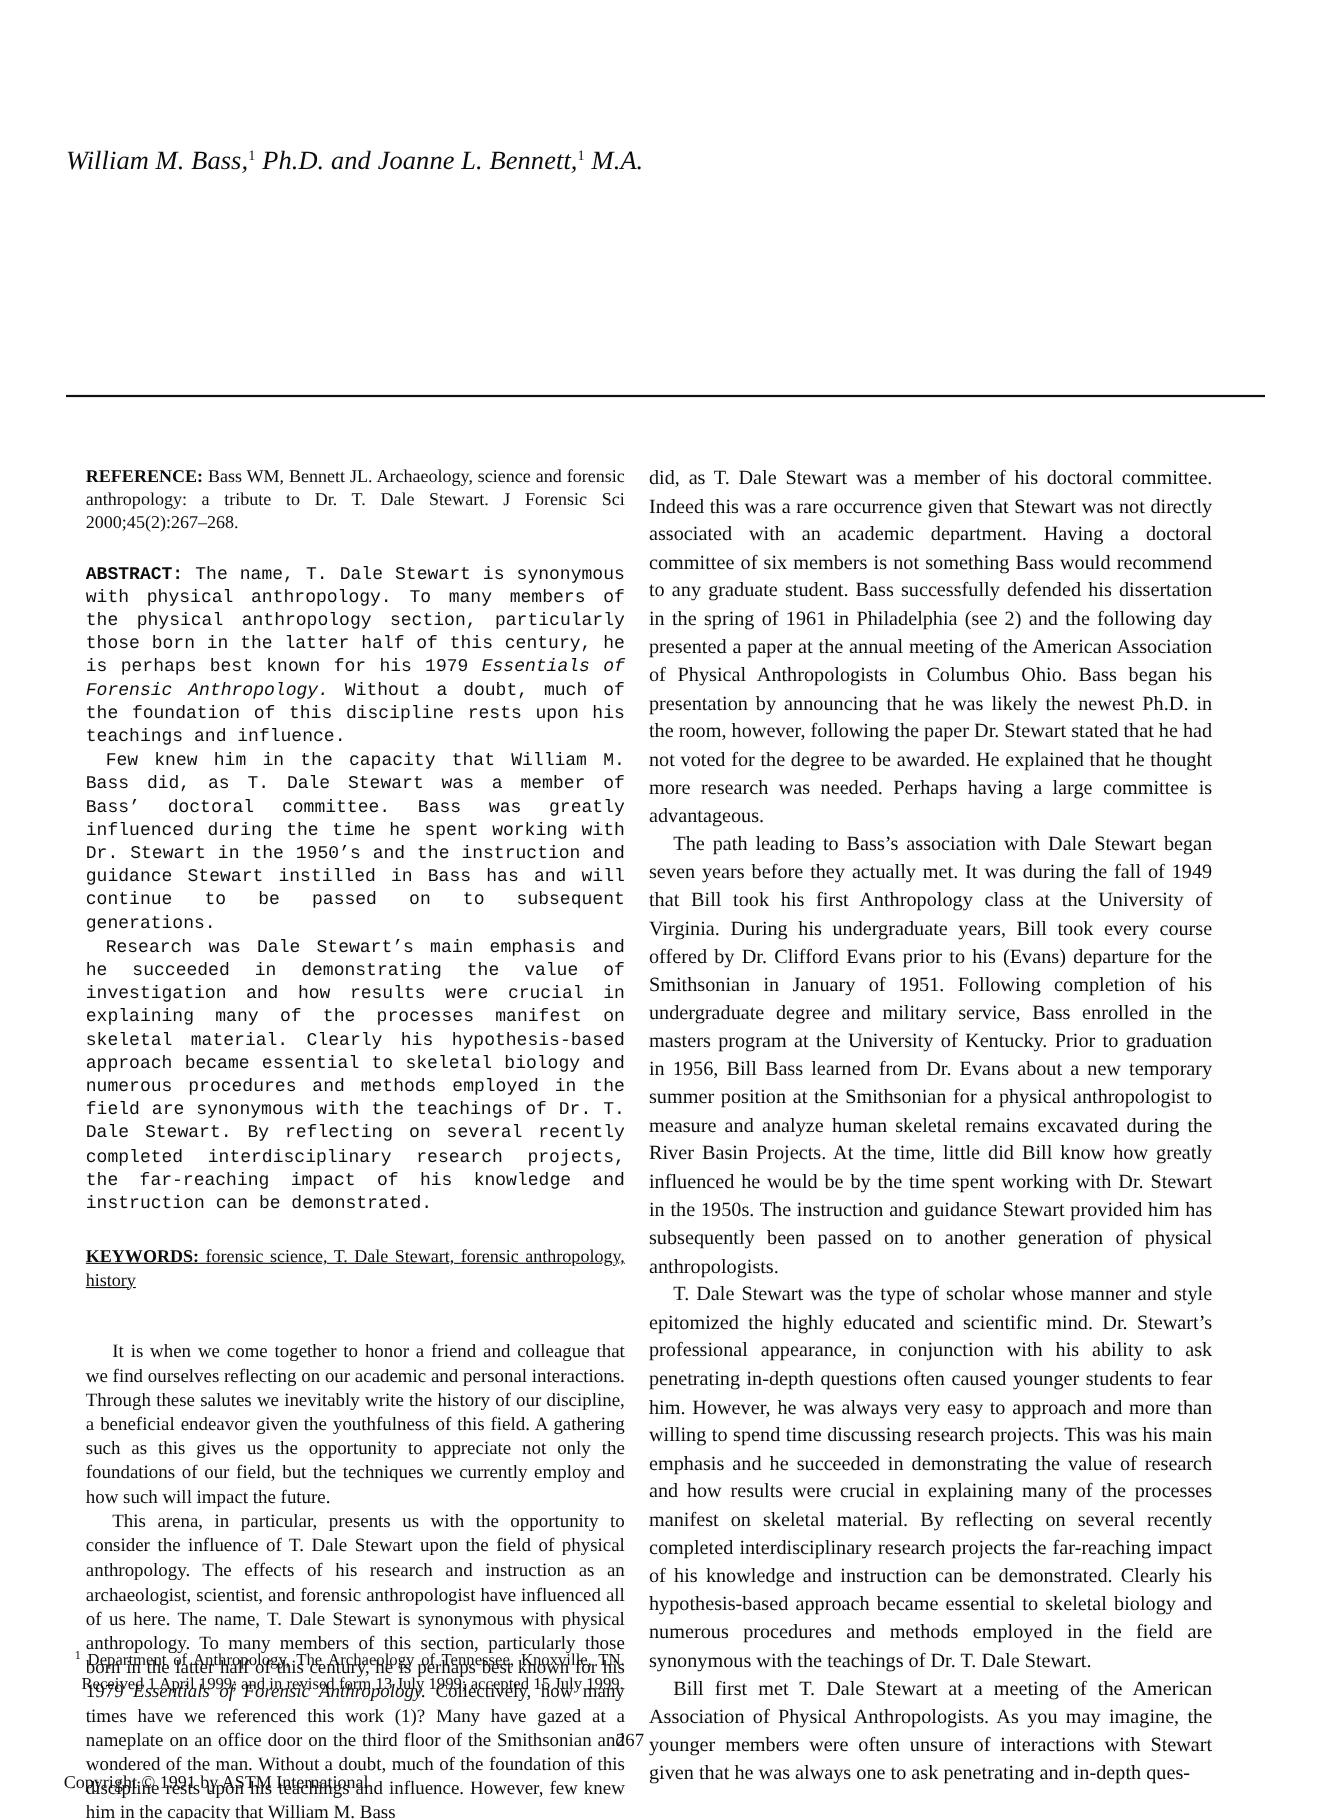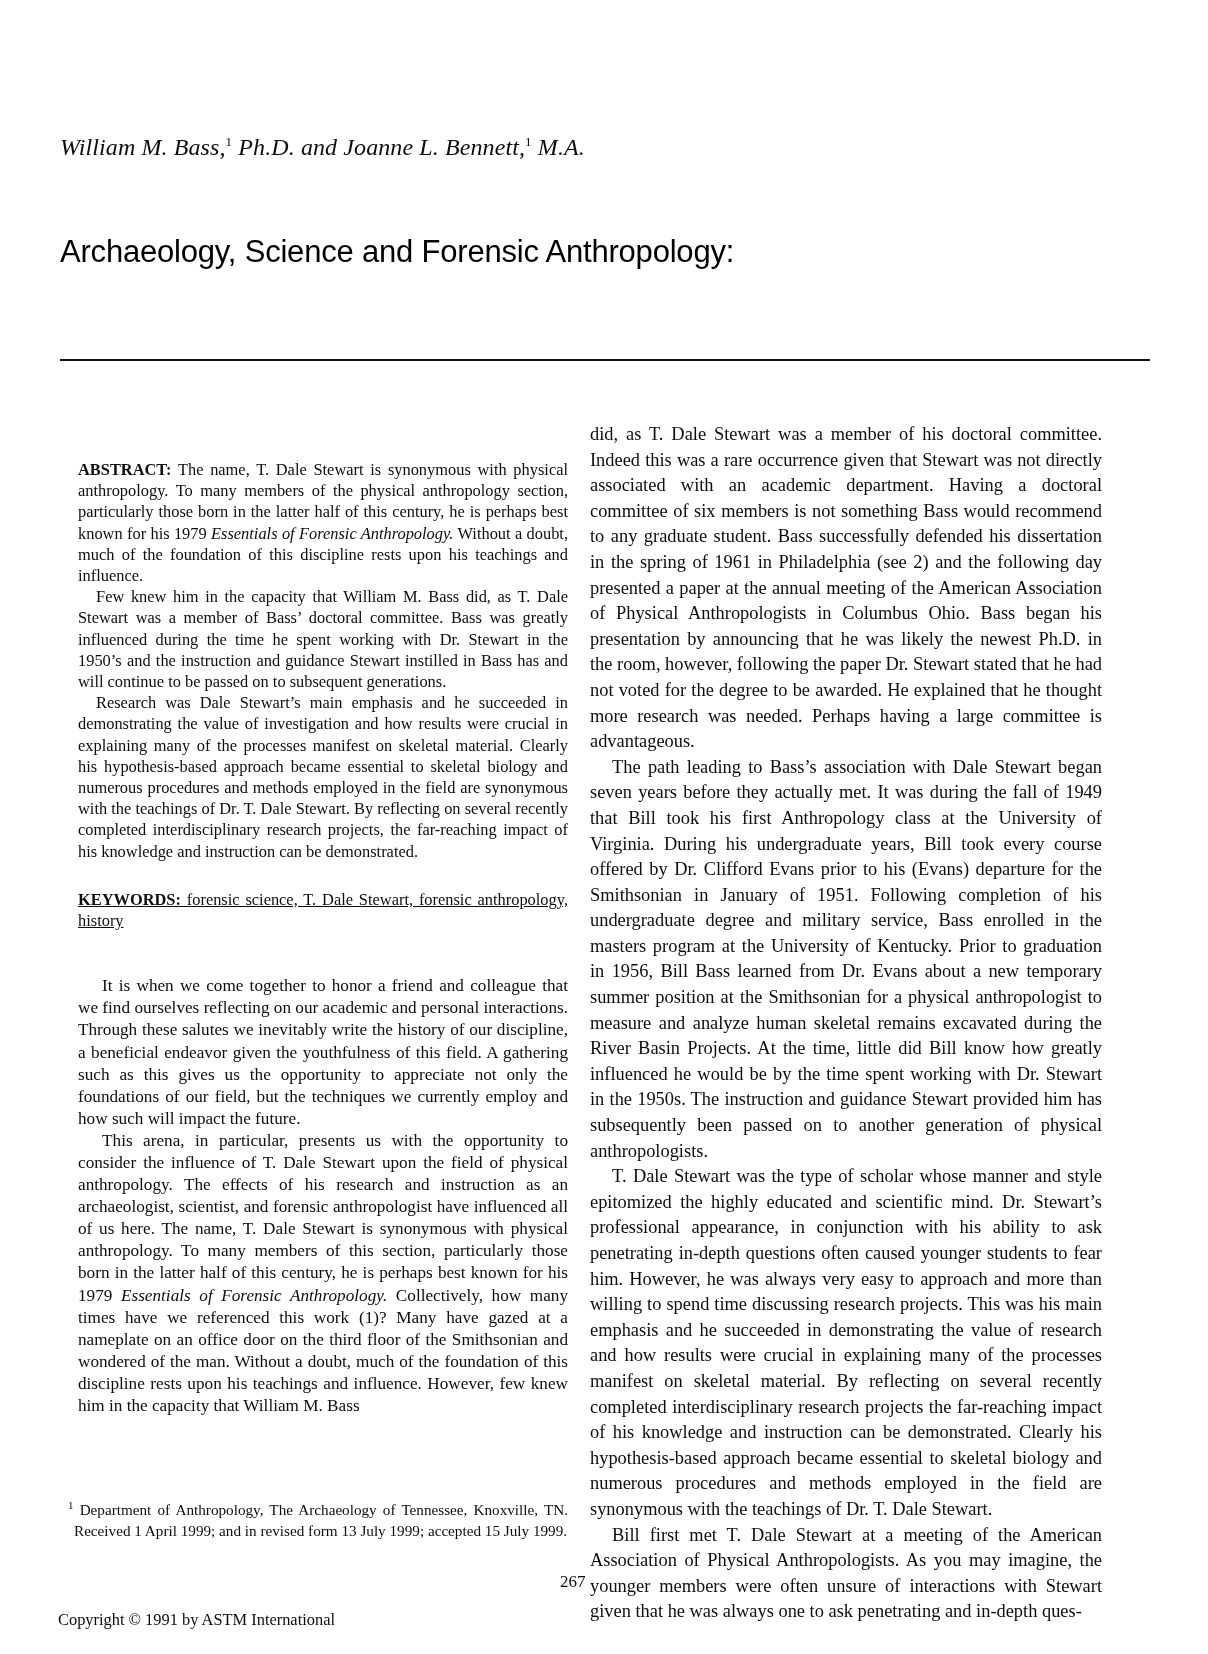--- a/index.html
+++ b/index.html
@@ -78,21 +78,21 @@
   .col-right { left: 590px; width: 512px; font-size: 18.4px; line-height: 25.6px; }
 
   .col p { margin: 0; }
   .col p.indent { text-indent: 1.2em; }
 
   .blk-ref, .blk-abs, .blk-kw {
     font-size: 16.4px;
     line-height: 21.2px;
     text-align: justify;
   }
-  .blk-abs { margin-top: 37px; }
+  .blk-abs { margin-top: 25px; font-family: Liberation Mono, monospace; }
   .blk-kw  { margin-top: 27px; text-decoration: underline; }
   .lbl { font-weight: bold; }
   .ital { font-style: italic; }
 
   .blk-abs p { margin: 0; }
   .blk-abs p.indent { text-indent: 1.1em; }
 
   .body-start { margin-top: 44px; }
   .body-start p { margin: 0; }
   .body-start p.indent { text-indent: 1.4em; }
@@ -132,27 +132,27 @@
   }
 </style>
 </head>
 <body>
 
 <div class="page">
 
   <div class="authors"><span>William M. Bass,</span><sup>1</sup><span> Ph.D. and Joanne L. Bennett,</span><sup>1</sup><span> M.A.</span></div>
 
   <h1 class="title">
-    <span class="l1">Archaeology, Science and Forensic Anthropology:</span>
   </h1>
 
   <div class="rule"></div>
 
   <div class="col col-left">
 
+    <div class="blk-ref"><span class="lbl">REFERENCE:</span><span> Bass WM, Bennett JL. Archaeology, science and forensic anthropology: a tribute to Dr. T. Dale Stewart. J Forensic Sci 2000;45(2):267–268.</span></div>
 
     <div class="blk-abs">
       <p><span class="lbl">ABSTRACT:</span><span> The name, T. Dale Stewart is synonymous with physical anthropology. To many members of the physical anthropology section, particularly those born in the latter half of this century, he is perhaps best known for his 1979 </span><span class="ital">Essentials of Forensic Anthropology.</span><span> Without a doubt, much of the foundation of this discipline rests upon his teachings and influence.</span></p>
       <p class="indent">Few knew him in the capacity that William M. Bass did, as T. Dale Stewart was a member of Bass’ doctoral committee. Bass was greatly influenced during the time he spent working with Dr. Stewart in the 1950’s and the instruction and guidance Stewart instilled in Bass has and will continue to be passed on to subsequent generations.</p>
       <p class="indent">Research was Dale Stewart’s main emphasis and he succeeded in demonstrating the value of investigation and how results were crucial in explaining many of the processes manifest on skeletal material. Clearly his hypothesis-based approach became essential to skeletal biology and numerous procedures and methods employed in the field are synonymous with the teachings of Dr. T. Dale Stewart. By reflecting on several recently completed interdisciplinary research projects, the far-reaching impact of his knowledge and instruction can be demonstrated.</p>
     </div>
 
     <div class="blk-kw"><span class="lbl">KEYWORDS:</span><span> forensic science, T. Dale Stewart, forensic anthropology, history</span></div>
 
     <div class="body-start">

